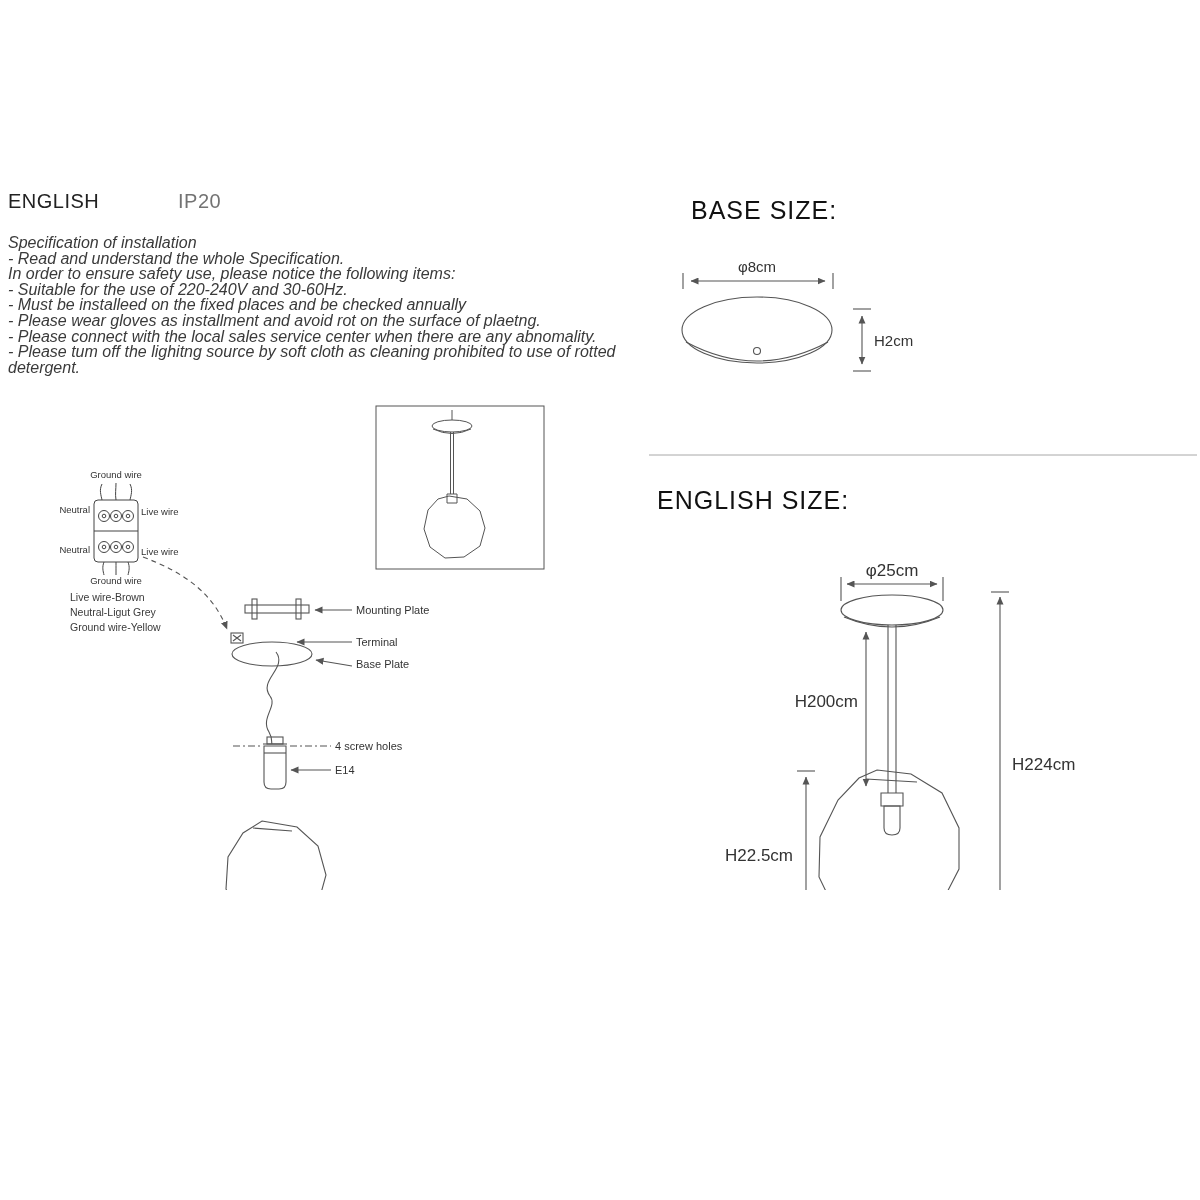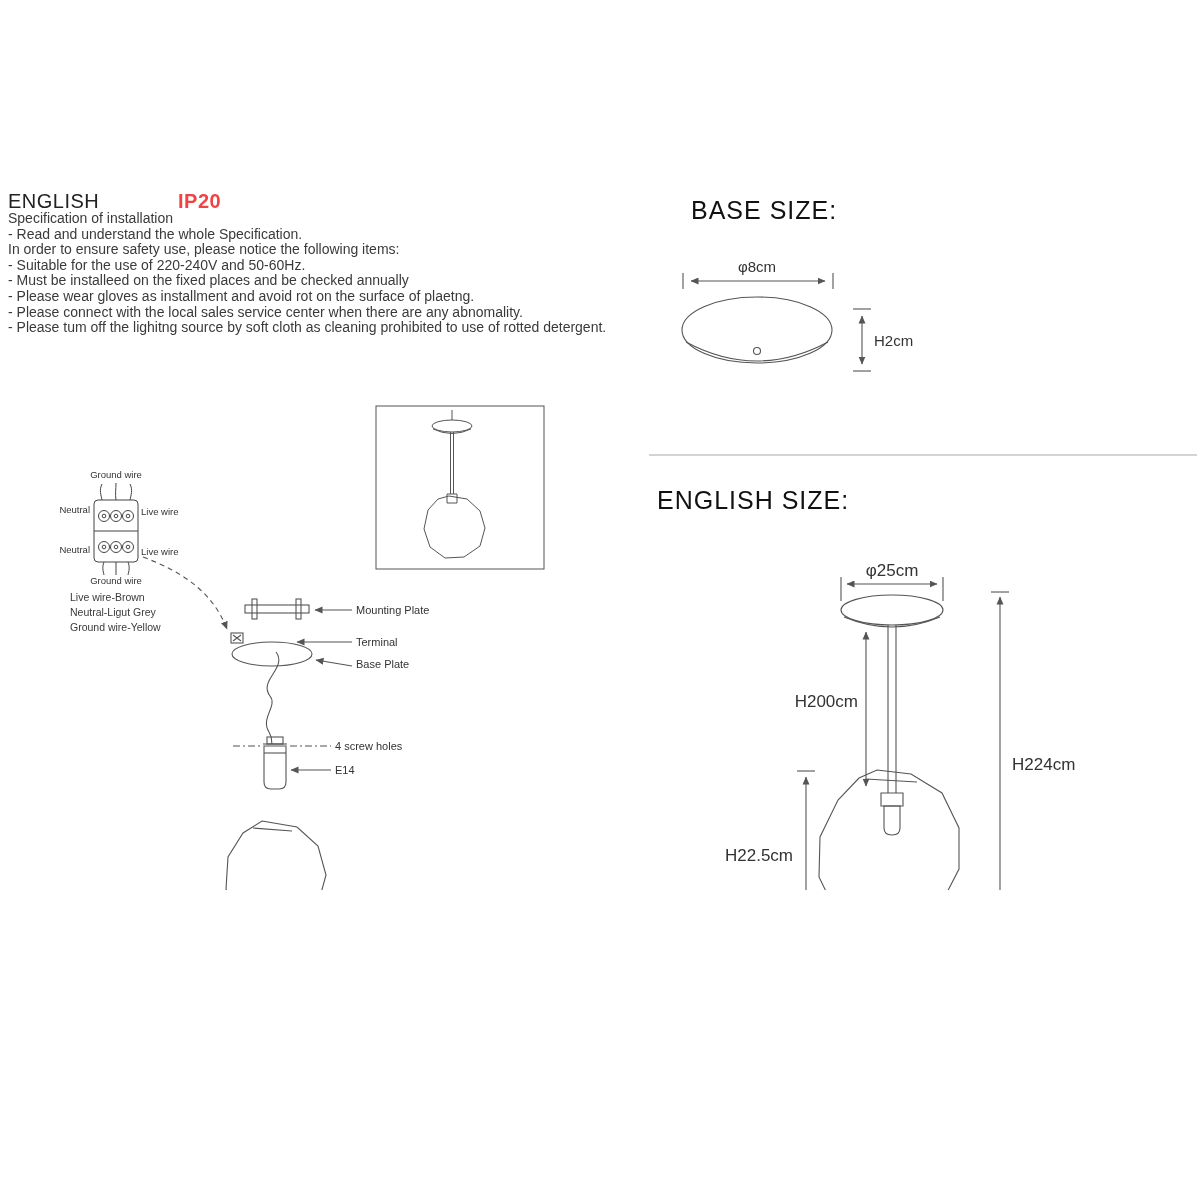--- a/index.html
+++ b/index.html
@@ -1,21 +1,21 @@
 <!DOCTYPE html>
 <html><head>
 <meta charset="utf-8">
 <style>
   html,body{margin:0;padding:0;background:#fff;}
   #page{position:relative;width:1200px;height:890px;background:#fff;
         font-family:"Liberation Sans",sans-serif;color:#333;overflow:hidden;}
   .abs{position:absolute;}
   .h-lang{left:8px;top:190px;font-size:20px;color:#222;letter-spacing:.5px;}
-  .h-ip{left:178px;top:190px;font-size:20px;color:#ef4444;letter-spacing:.5px;font-weight:bold;}
-  .spec{left:8px;top:211px;width:660px;font-size:14px;line-height:15.6px;color:#3a3a3a;}
+  .h-ip{left:178px;top:190px;font-size:20px;color:#737373;letter-spacing:.5px;}
+  .spec{left:8px;top:235px;width:660px;font-size:16px;line-height:15.6px;color:#3a3a3a;font-style:italic;}
   .legend{left:70px;top:590px;font-size:10.5px;line-height:15px;color:#3a3a3a;}
   .sec-title{font-size:25px;color:#111;letter-spacing:1px;}
   #base-title{left:691px;top:196px;}
   #fixture-title{left:657px;top:486px;}
   .product{left:0;right:0;top:952px;text-align:right;font-size:24px;color:#111;}
   svg.art{position:absolute;left:0;top:0;}
   svg text{font-family:"Liberation Sans",sans-serif;}
   .lbl{font-size:11px;fill:#333;}
   .sm{font-size:9.5px;fill:#333;}
   .dim{font-size:17px;fill:#333;}
@@ -26,21 +26,21 @@
 
 <div id="page">
 
   <div class="abs h-lang">ENGLISH</div>
   <div class="abs h-ip">IP20</div>
 
   <div class="abs spec">
     <div>Specification of installation</div>
     <div>- Read and understand the whole Specification.</div>
     <div>In order to ensure safety use, please notice the following items:</div>
-    <div>- Suitable for the use of 220-240V and 50-60Hz.</div>
+    <div>- Suitable for the use of 220-240V and 30-60Hz.</div>
     <div>- Must be installeed on the fixed places and be checked annually</div>
     <div>- Please wear gloves as installment and avoid rot on the surface of plaetng.</div>
     <div>- Please connect with the local sales service center when there are any abnomality.</div>
     <div>- Please tum off the lighitng source by soft cloth as cleaning prohibited to use of rotted detergent.</div>
   </div>
 
   <div class="abs legend">
     <div>Live wire-Brown</div>
     <div>Neutral-Ligut Grey</div>
     <div>Ground wire-Yellow</div>

